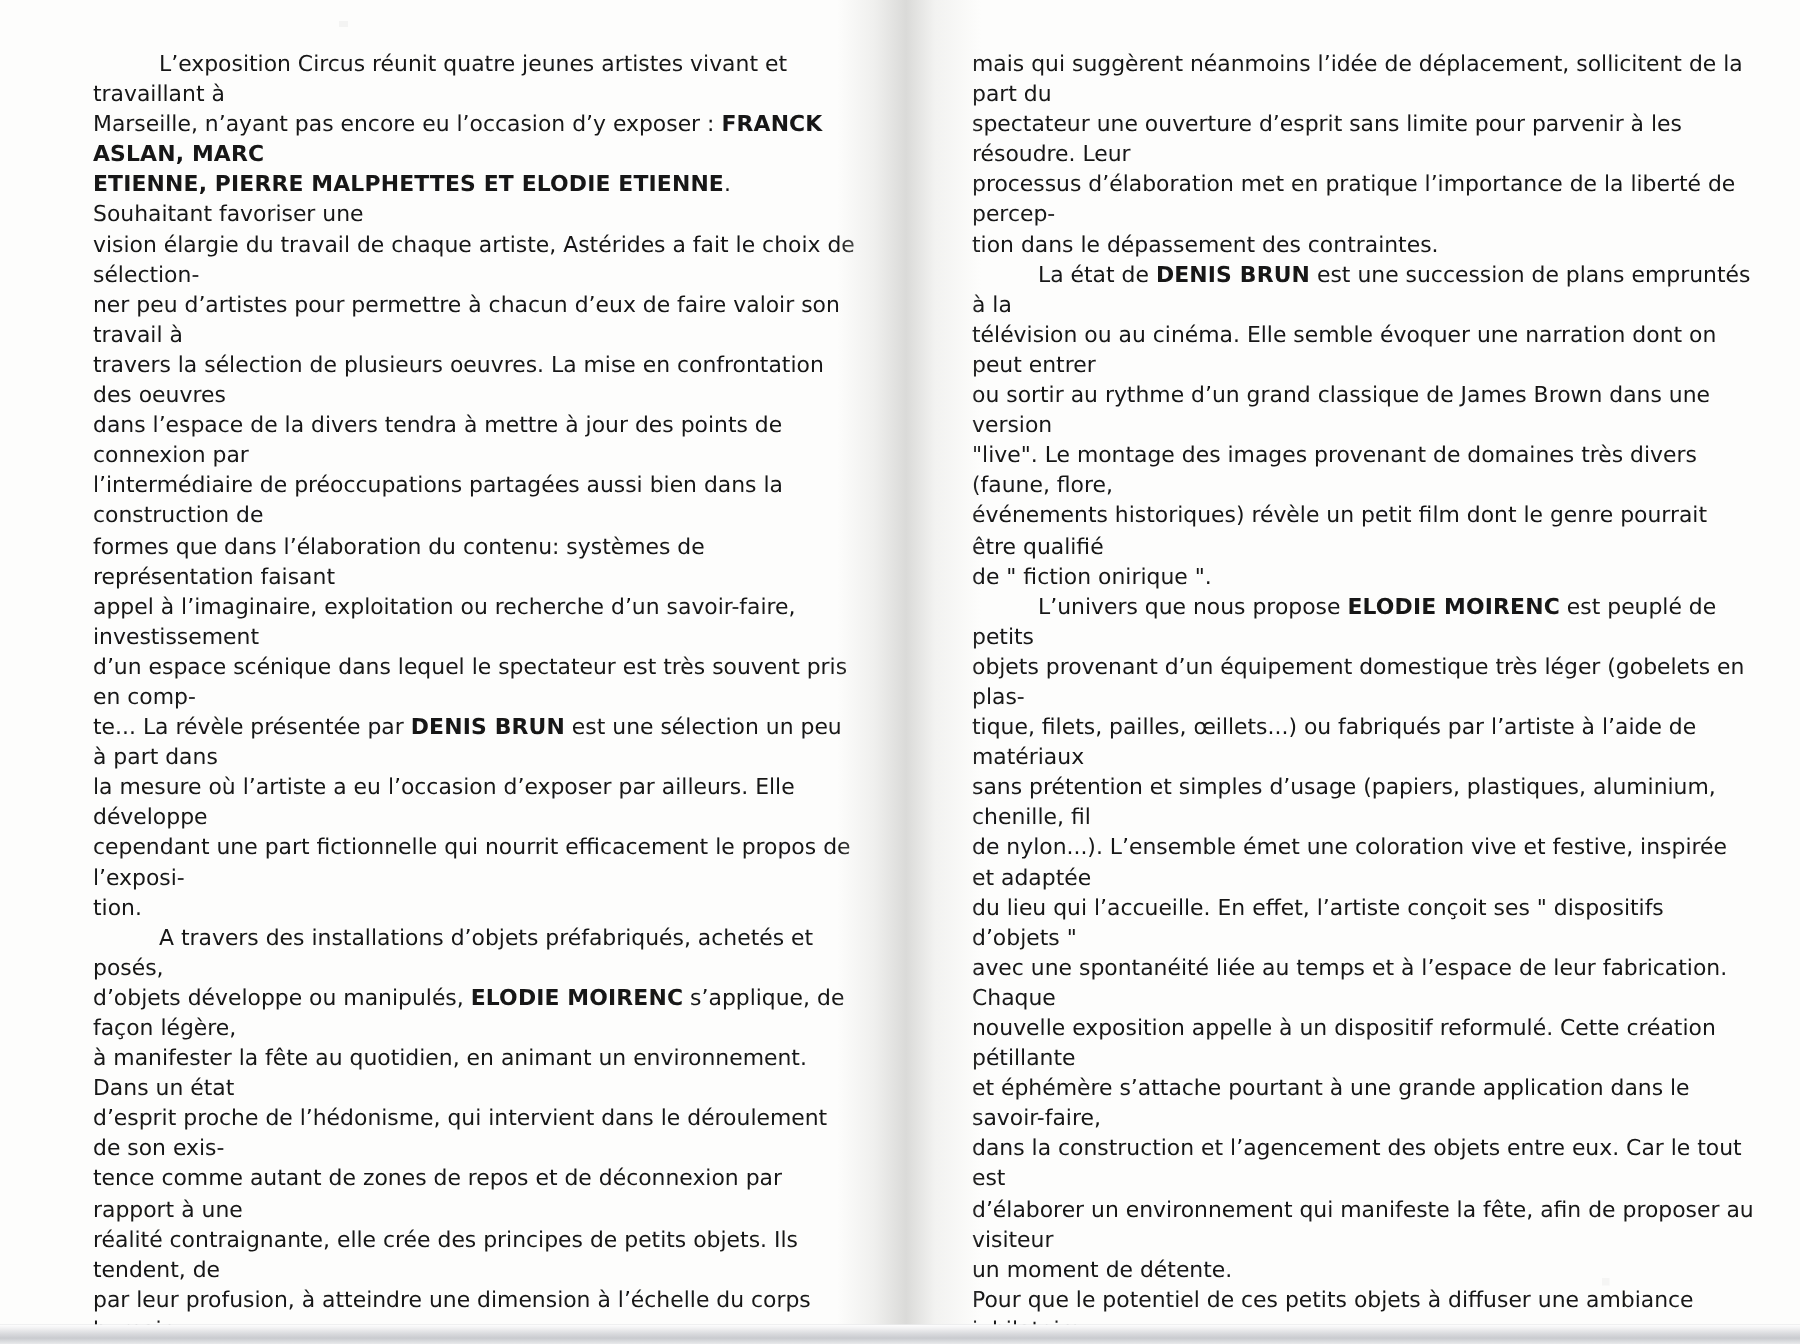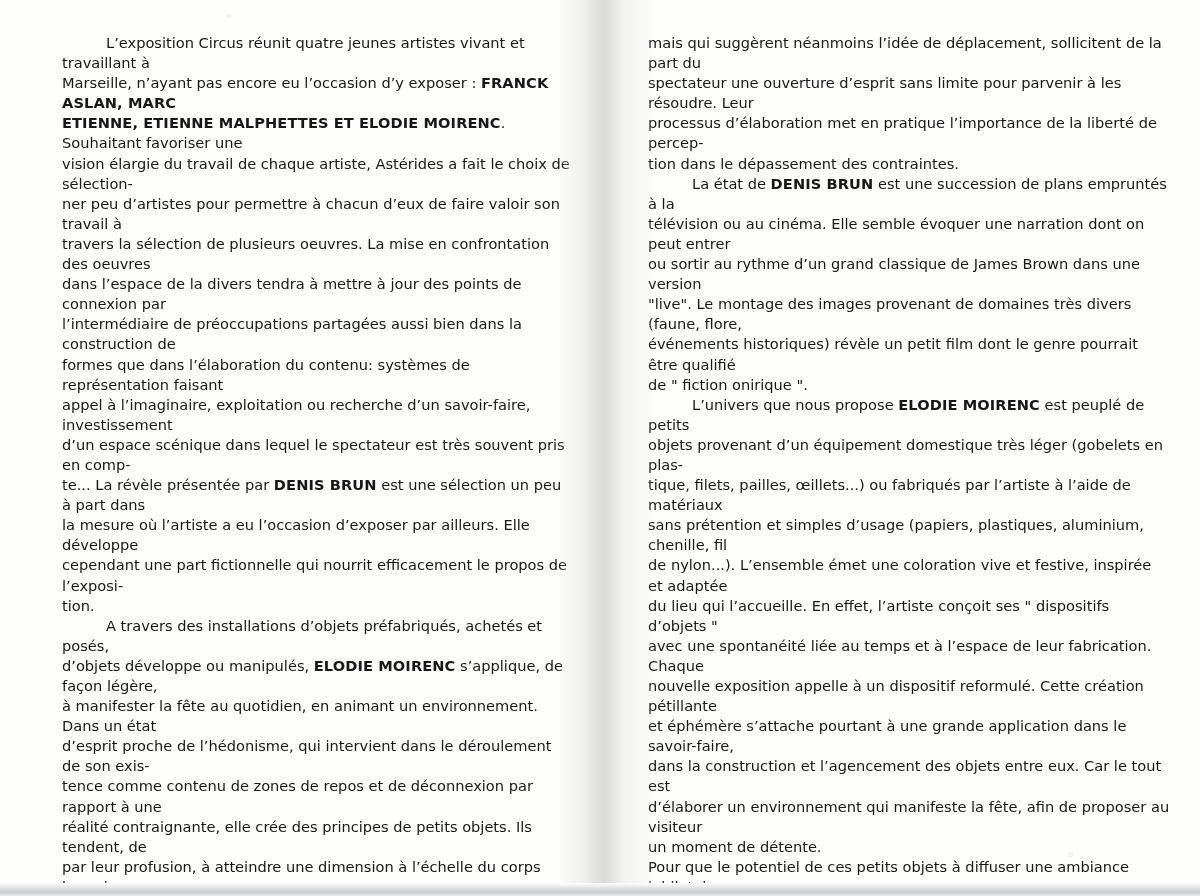--- a/index.html
+++ b/index.html
@@ -107,38 +107,38 @@
 
   <div class="paper-left"></div>
   <div class="paper-right"></div>
 
   <div class="top-speck" style="left:226px;top:14px;width:6px;height:4px;opacity:.5;"></div>
   <div class="top-speck" style="left:1068px;top:852px;width:5px;height:5px;opacity:.45;"></div>
 
   <div class="column col-left">
       <p class="para"><span><span style="display: inline-block; width: 44px;"></span><span>L’exposition Circus réunit quatre jeunes artistes vivant et travaillant à</span></span>
 <span><span>Marseille, n’ayant pas encore eu l’occasion d’y exposer : </span><b>FRANCK ASLAN, MARC</b></span>
-<span><b>ETIENNE, ETIENNE MALPHETTES ET ELODIE MOIRENC</b><span>. Souhaitant favoriser une</span></span>
+<span><b>ETIENNE, PIERRE MALPHETTES ET ELODIE ETIENNE</b><span>. Souhaitant favoriser une</span></span>
 <span><span>vision élargie du travail de chaque artiste, Astérides a fait le choix de sélection-</span></span>
 <span><span>ner peu d’artistes pour permettre à chacun d’eux de faire valoir son travail à</span></span>
 <span><span>travers la sélection de plusieurs oeuvres. La mise en confrontation des oeuvres</span></span>
 <span><span>dans l’espace de la divers tendra à mettre à jour des points de connexion par</span></span>
 <span><span>l’intermédiaire de préoccupations partagées aussi bien dans la construction de</span></span>
 <span><span>formes que dans l’élaboration du contenu: systèmes de représentation faisant</span></span>
 <span><span>appel à l’imaginaire, exploitation ou recherche d’un savoir-faire, investissement</span></span>
 <span><span>d’un espace scénique dans lequel le spectateur est très souvent pris en comp-</span></span>
 <span><span>te... La révèle présentée par </span><b>DENIS BRUN</b><span> est une sélection un peu à part dans</span></span>
 <span><span>la mesure où l’artiste a eu l’occasion d’exposer par ailleurs. Elle développe</span></span>
 <span><span>cependant une part fictionnelle qui nourrit efficacement le propos de l’exposi-</span></span>
 <span><span>tion.</span></span></p>
       <p class="para gap-para-lg"><span><span style="display: inline-block; width: 44px;"></span><span>A travers des installations d’objets préfabriqués, achetés et posés,</span></span>
 <span><span>d’objets développe ou manipulés, </span><b>ELODIE MOIRENC</b><span> s’applique, de façon légère,</span></span>
 <span><span>à manifester la fête au quotidien, en animant un environnement. Dans un état</span></span>
 <span><span>d’esprit proche de l’hédonisme, qui intervient dans le déroulement de son exis-</span></span>
-<span><span>tence comme contenu de zones de repos et de déconnexion par rapport à une</span></span>
+<span><span>tence comme autant de zones de repos et de déconnexion par rapport à une</span></span>
 <span><span>réalité contraignante, elle crée des principes de petits objets. Ils tendent, de</span></span>
 <span><span>par leur profusion, à atteindre une dimension à l’échelle du corps humain,</span></span>
 </p>
     </div>
 
   <div class="column col-right">
       <p class="para"><span><span>mais qui suggèrent néanmoins l’idée de déplacement, sollicitent de la part du</span></span>
 <span><span>spectateur une ouverture d’esprit sans limite pour parvenir à les résoudre. Leur</span></span>
 <span><span>processus d’élaboration met en pratique l’importance de la liberté de percep-</span></span>
 <span><span>tion dans le dépassement des contraintes.</span></span></p>

